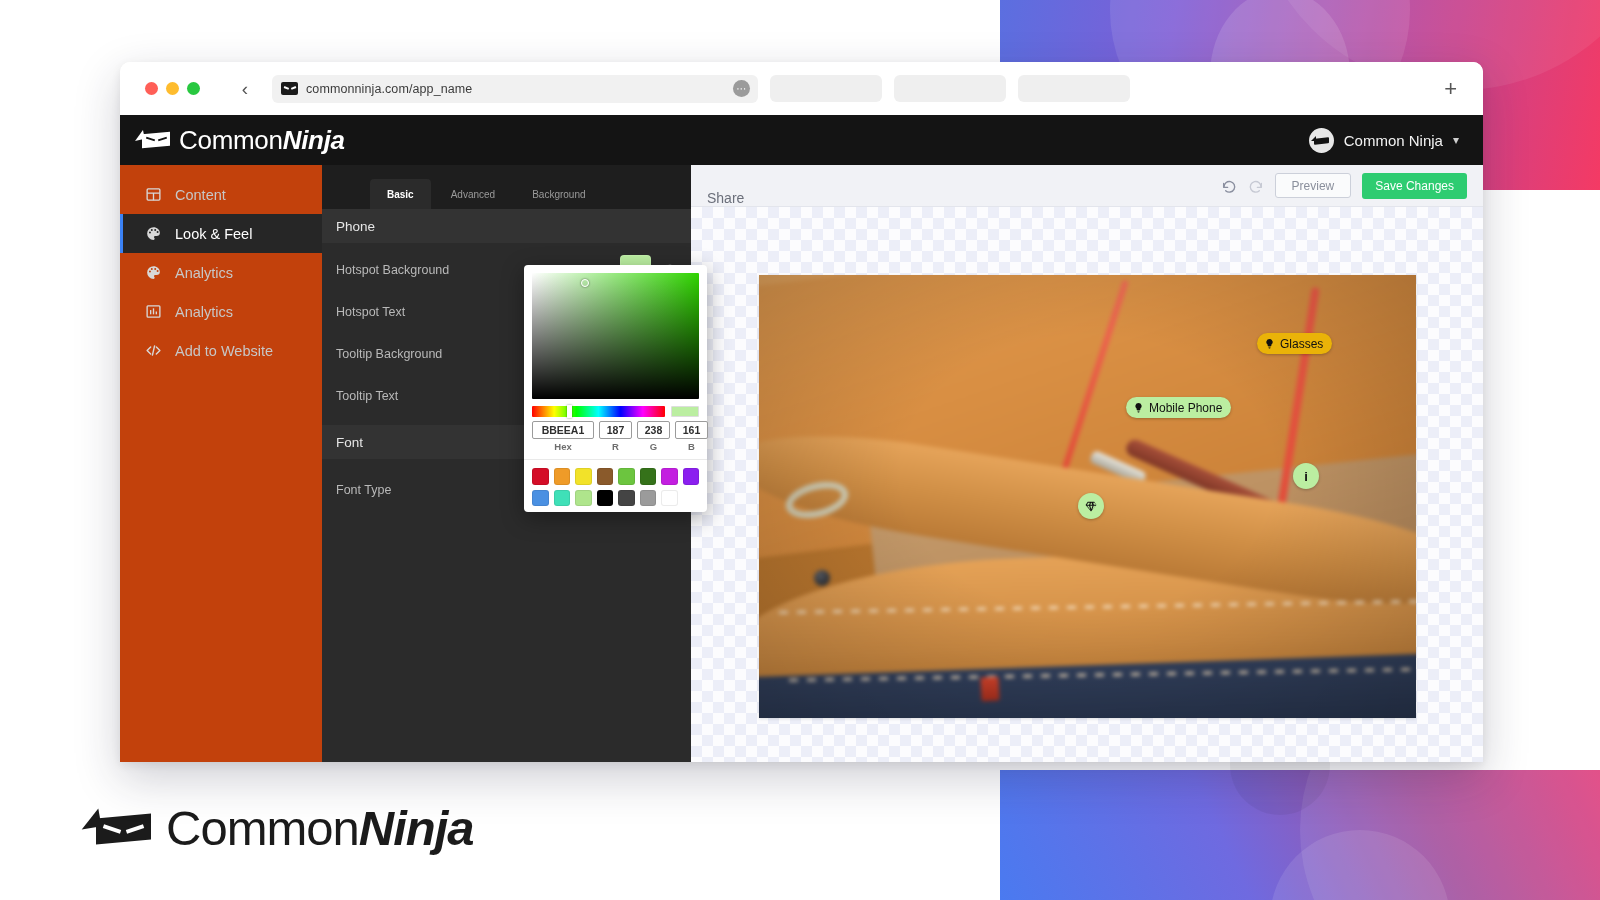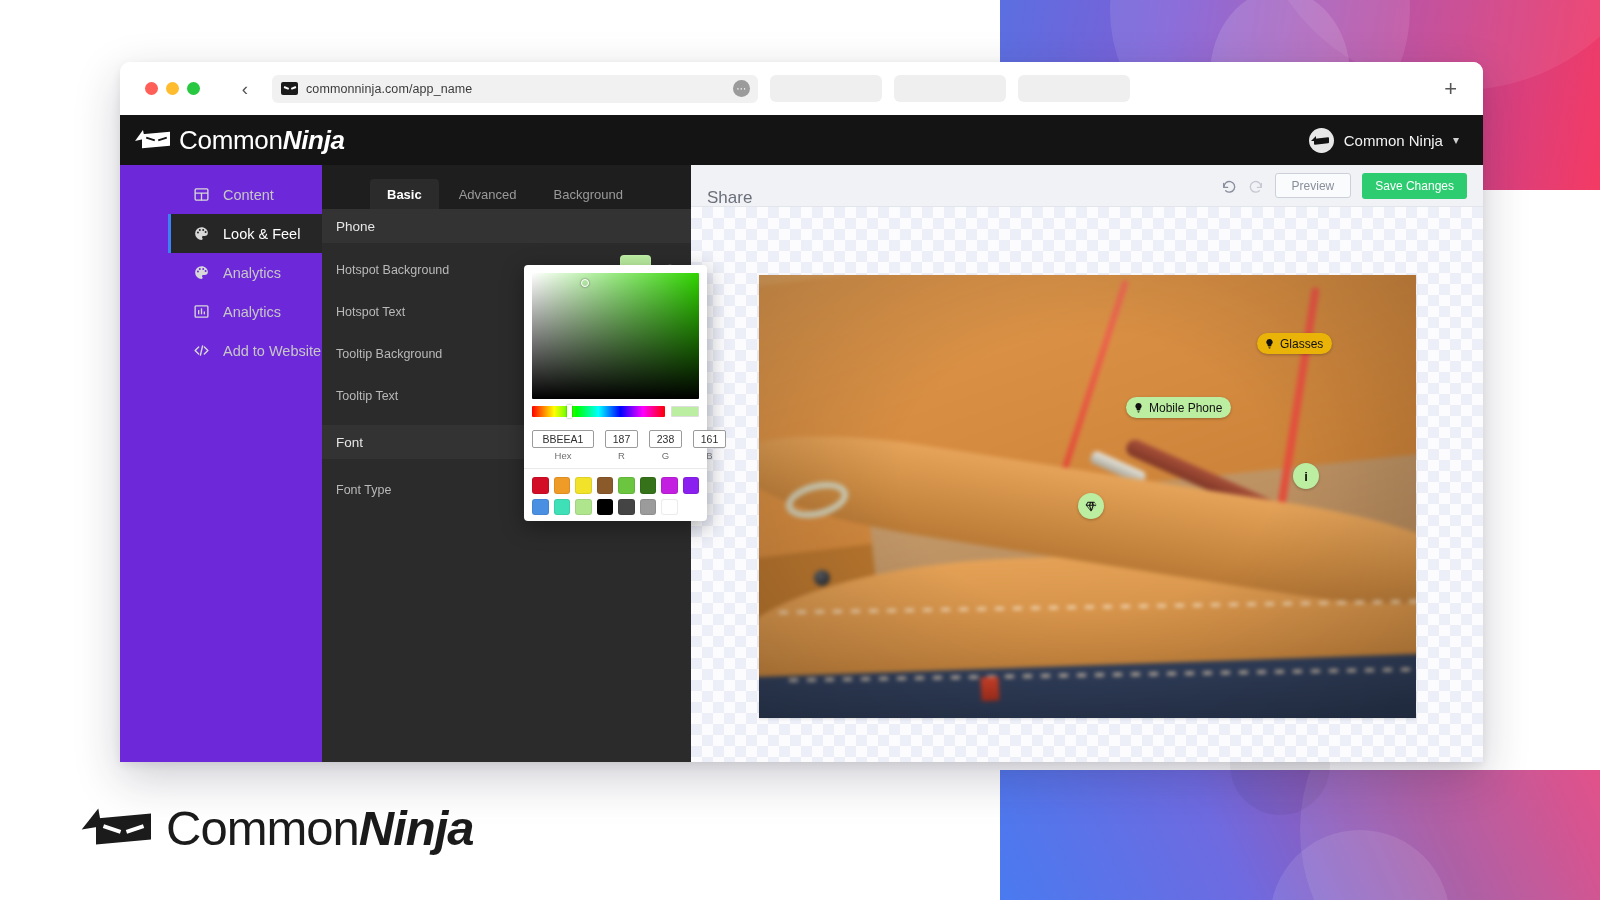--- a/index.html
+++ b/index.html
@@ -141,40 +141,40 @@
   }
   #user-avatar .m { position:absolute; left:5px; top:10px; width:15px; height:6px; background:#141414; transform: skewY(-6deg); border-radius:1px;}
   #user-avatar .t { position:absolute; left:2px; top:8px; width:0;height:0;border-left:5px solid transparent;border-bottom:5px solid #141414;}
   #user-name { font-size: 15px; color: #f2f2f2; }
   #user-chevron { font-size: 12px; color: #cfcfcf; }
 
   
   #app-body { display: flex; height: 597px; }
 
   
-  #side-nav { width: 202px; background: #6d28d9; padding-top: 10px; flex:none;padding-left:48px; }
+  #side-nav { width: 202px; background: #c2410c; padding-top: 10px; flex:none; }
   .nav-item {
     display: flex; align-items: center; gap: 13px; height: 39px;
     padding-left: 22px; color: #c7c7c7; font-size: 14.5px; cursor: pointer;
     border-left: 3px solid transparent; position: relative;
   }
   .nav-item.active {
     background: #262626; border-left-color: #3b82f6; color: #fff;
   }
   .nav-ico { width: 17px; height: 17px; flex:none; display:block; color: #d8d8d8; }
 
   
   #settings-panel { width: 369px; background: #2b2b2b; flex:none; position: relative; }
   #tab-strip {
     height: 44px; background: #1e1e1e; display: flex; align-items: flex-end;
     padding-left: 48px; gap: 3px;
   }
   .tab {
     height: 30px; padding: 0 17px; display:flex; align-items:center;
-    font-size: 13px; color: #9a9a9a; background: transparent; cursor: pointer;
+    font-size: 10px; color: #9a9a9a; background: transparent; cursor: pointer;
     border-radius: 4px 4px 0 0;
   }
   .tab.active { background: #2b2b2b; color: #fff; font-weight: bold; }
   .section-head {
     height: 34px; background: #333333; display:flex; align-items:center;
     padding-left: 14px; font-size: 13.5px; color: #e6e6e6;
   }
   .field-row {
     height: 42px; display:flex; align-items:center; padding: 0 14px;
     position: relative;
@@ -215,21 +215,21 @@
     height: 11px; flex: 1; border-radius: 1px; position: relative;
     background: linear-gradient(to right,#ff0000,#ffff00,#00ff00,#00ffff,#0000ff,#ff00ff,#ff0000);
   }
   #hue-handle {
     position:absolute; left: 26%; top: -1px; width: 5px; height: 13px;
     background: #fff; box-shadow: 0 0 2px rgba(0,0,0,.5);
   }
   #current-color-preview {
     width: 28px; height: 11px; border-radius: 1px; border: 1px solid #ddd;
   }
-  #value-fields { display:flex; gap: 11px; margin-top: 13px; }
+  #value-fields { display:flex; gap: 5px; margin-top: 4px; font-weight: bold; }
   .val-box { text-align: center; }
   .val-input {
     border: 1px solid #9b9b9b; border-radius: 2px; height: 18px;
     font-size: 10.5px; color: #2f2f2f; display:flex; align-items:center;
     justify-content:center; font-family: "Liberation Sans", sans-serif;
     background: #fff;
   }
   #hex-box { flex: 0 0 62px; }
   #hex-box .val-input { width: 62px; }
   .rgb-box { flex: 0 0 33px; }
@@ -244,21 +244,21 @@
     width: 100%; aspect-ratio: 1/1; border-radius: 3px; cursor: pointer;
     border: 1px solid rgba(0,0,0,.08);
   }
 
   
   #preview-area { flex: 1; background: #f6f7fb; display:flex; flex-direction:column; }
   #preview-toolbar {
     height: 42px; background: #f1f2f6; display:flex; align-items:center;
     padding: 0 16px; border-bottom: 1px solid #e3e5ec;
   }
-  #share-button { font-size: 17px; color: #6b6f7a; cursor: pointer; margin-top: 24px; }
+  #share-button { font-size: 14px; color: #6b6f7a; cursor: pointer; margin-top: 24px; }
   #toolbar-right { margin-left: auto; display:flex; align-items:center; gap: 11px; }
   .hist-ico { width: 16px; height: 16px; display:block; cursor:pointer; }
   #preview-button {
     height: 25px; padding: 7px 16px; border: 1px solid #ccd0da; border-radius: 3px;
     background: #fafbfc; font-size: 12px; color: #8a8f9c; display:flex;
     align-items:center; cursor:pointer;
   }
   #save-changes-button {
     height: 26px; padding: 0 13px; border-radius: 3px; background: #2ecc71;
     color: #fff; font-size: 12px; display:flex; align-items:center; cursor:pointer;

